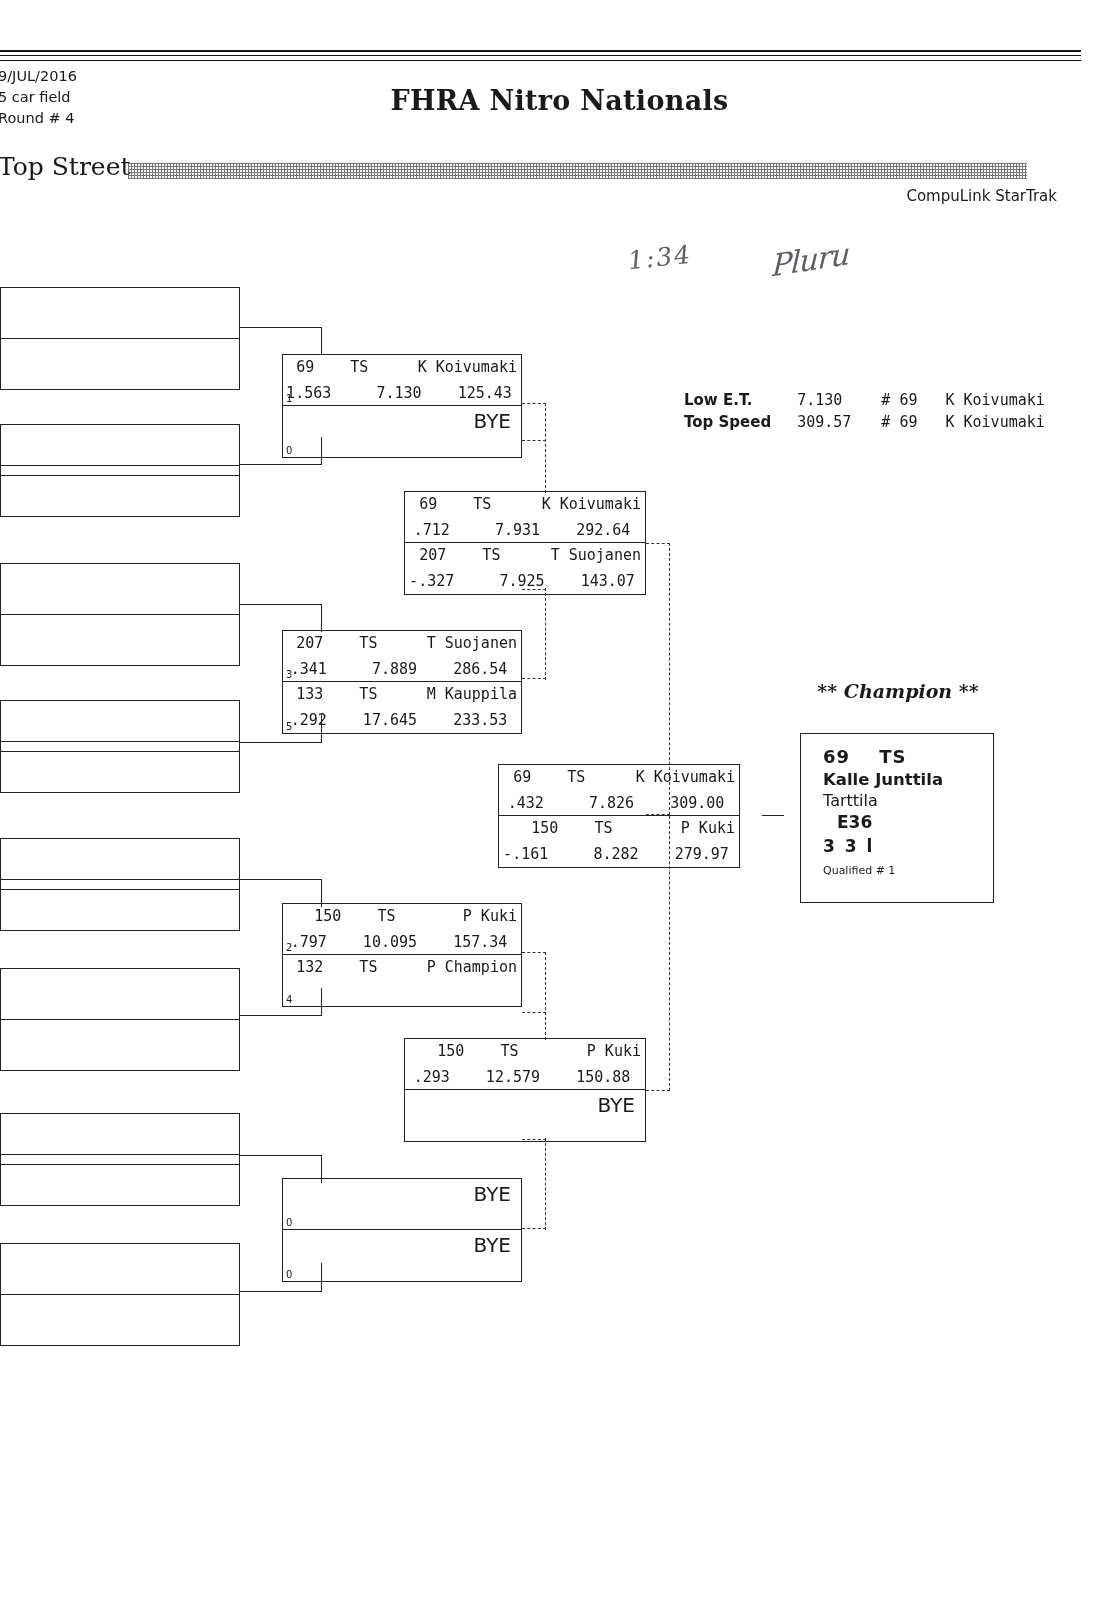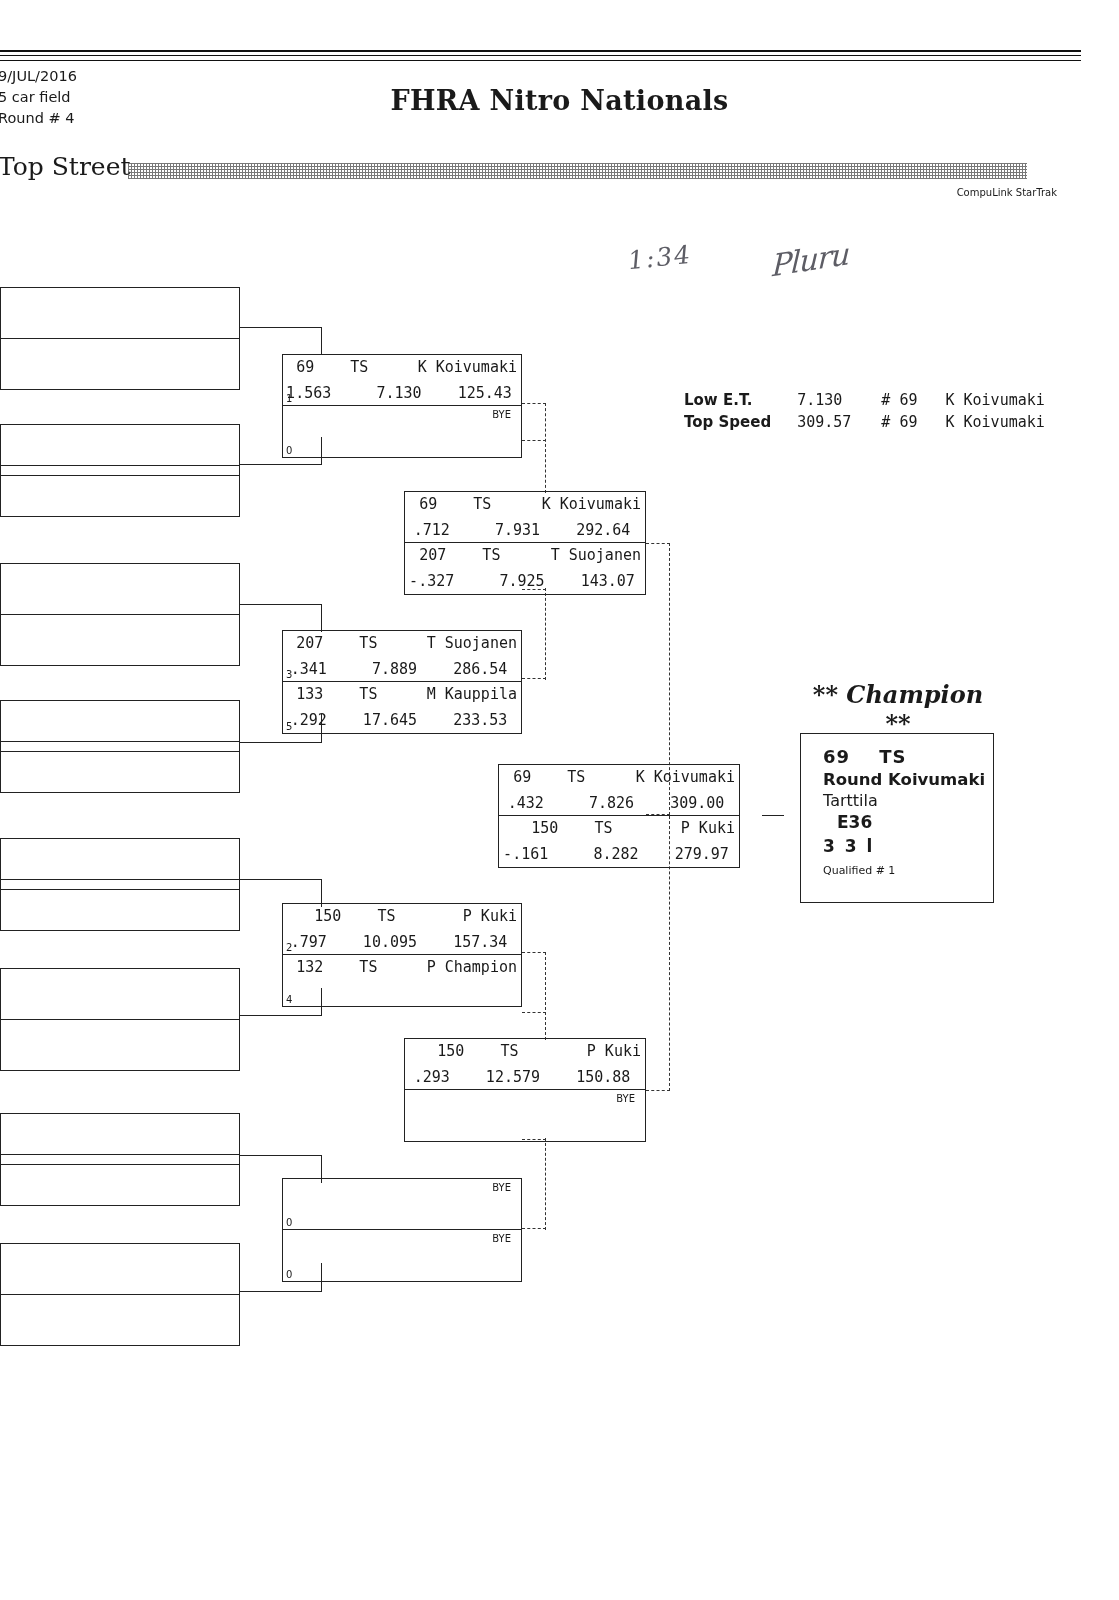--- a/index.html
+++ b/index.html
@@ -69,21 +69,21 @@
     height: 16px;
     background:
       repeating-linear-gradient(90deg, #4a4a4a 0 1px, transparent 1px 3px),
       repeating-linear-gradient(0deg, #4a4a4a 0 1px, transparent 1px 3px);
     opacity: .75;
   }
   .startrak {
     position: absolute;
     right: 62px;
     top: 187px;
-    font-size: 10px;
+    font-size: 15px;
   }
   
   .hw {
     position: absolute;
     font-family: "DejaVu Serif", serif;
     color: #3a3a44;
     opacity: .82;
   }
   .hw1 {
     left: 628px; top: 243px;
@@ -160,21 +160,21 @@
     left: 3px;
     bottom: 1px;
     font-size: 10px;
     font-family: "DejaVu Sans", sans-serif;
   }
   .bye {
     position: absolute;
     right: 10px;
     top: 3px;
     font-family: "DejaVu Sans", sans-serif;
-    font-size: 10px;
+    font-size: 20px;
   }
   
   .stat-table {
     position: absolute;
     left: 684px;
     top: 391px;
     font-size: 15px;
     font-family: "DejaVu Sans", sans-serif;
   }
   .stat-table table { border-collapse: collapse; }
@@ -190,21 +190,21 @@
   
   .champ-label {
     position: absolute;
     left: 800px;
     top: 680px;
     width: 196px;
     text-align: center;
     font-family: "DejaVu Serif", serif;
     font-style: italic;
     font-weight: bold;
-    font-size: 24px;
+    font-size: 19px;
   }
   .champ-box {
     position: absolute;
     left: 800px;
     top: 733px;
     width: 194px;
     height: 170px;
     border: 1px solid #222;
     box-sizing: border-box;
     padding: 12px 0 0 22px;
@@ -461,20 +461,20 @@
   </div>
 
   <div class="champ-label">** Champion **</div>
   <div class="champ-dash"></div>
   <div class="champ-box">
     <div class="cnum">
       <span>69</span>
       &nbsp;&nbsp;
       <span>TS</span>
     </div>
-    <div class="cname">Round Koivumaki</div>
+    <div class="cname">Kalle Junttila</div>
     <div class="ccity">Tarttila</div>
     <div class="ccar">E36</div>
     <div class="cdial">3 3 l</div>
     <div class="cqual">Qualified # 1</div>
   </div>
 
 </div>
 
 </body></html>

